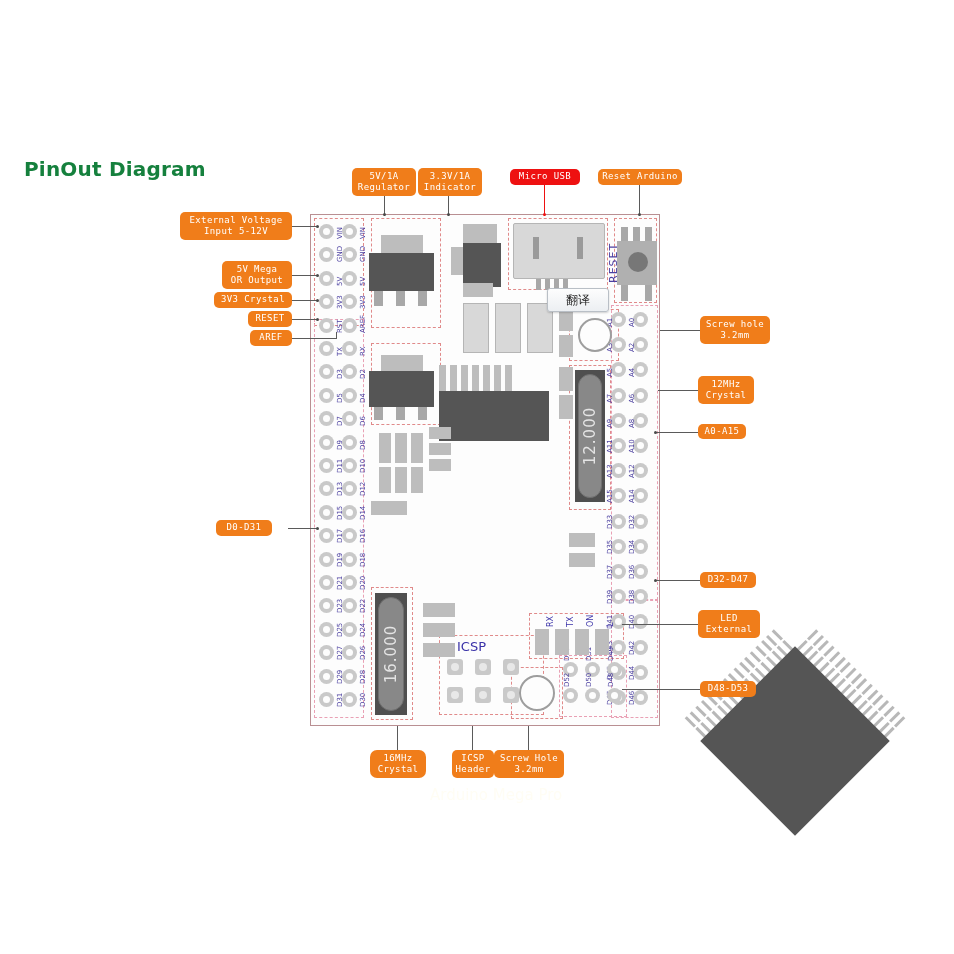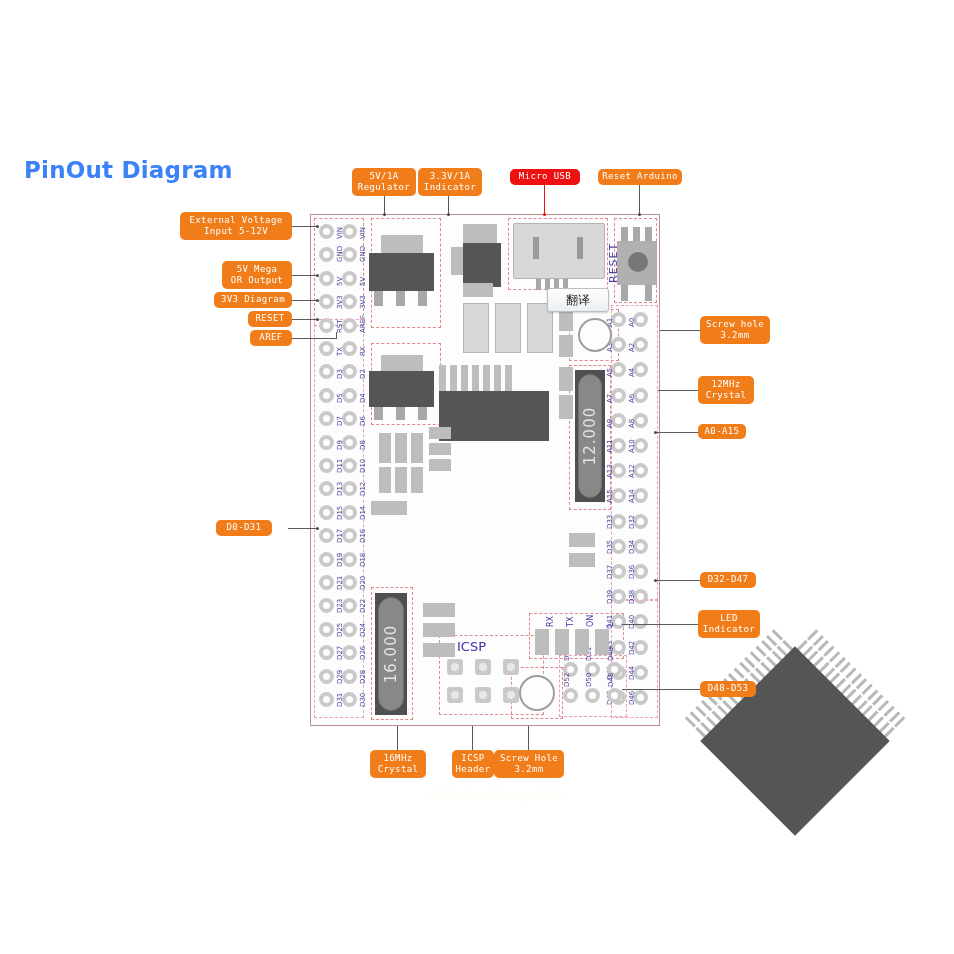--- a/index.html
+++ b/index.html
@@ -6,21 +6,21 @@
   body{
     width:954px;height:954px;background:#ffffff;position:relative;overflow:hidden;
     font-family:"DejaVu Sans Mono","Liberation Mono",monospace;
   }
   #stage{position:absolute;left:0;top:0;width:954px;height:954px;}
 
   
   .title{
     position:absolute;left:24px;top:157px;
     font-family:"DejaVu Sans","Liberation Sans",sans-serif;
-    font-size:23px;font-weight:bold;color:#3b82f6;letter-spacing:.2px;
+    font-size:20px;font-weight:bold;color:#15803d;letter-spacing:.2px;
     white-space:nowrap;
   }
 
   
   .lbl{
     position:absolute;background:#f07d1a;color:#ffffff;
     border-radius:5px;text-align:center;
     font-family:"DejaVu Sans Mono","Liberation Mono",monospace;
     font-size:9px;line-height:11.5px;letter-spacing:.4px;
     padding:3px 5px;box-sizing:border-box;white-space:pre;
@@ -473,21 +473,21 @@
   <div class="lbl" style="left:180px;top:212px;width:112px;height:28px;">External Voltage
 Input 5-12V</div>
   <div class="leader h" style="left:292px;top:226px;width:26px;"></div>
   <div class="dot" style="left:316px;top:225px;"></div>
 
   <div class="lbl" style="left:222px;top:261px;width:70px;height:28px;">5V Mega
 OR Output</div>
   <div class="leader h" style="left:292px;top:275px;width:26px;"></div>
   <div class="dot" style="left:316px;top:274px;"></div>
 
-  <div class="lbl" style="left:214px;top:292px;width:78px;height:16px;">3V3 Diagram</div>
+  <div class="lbl" style="left:214px;top:292px;width:78px;height:16px;">3V3 Crystal</div>
   <div class="leader h" style="left:292px;top:300px;width:26px;"></div>
   <div class="dot" style="left:316px;top:299px;"></div>
 
   <div class="lbl" style="left:248px;top:311px;width:44px;height:16px;">RESET</div>
   <div class="leader h" style="left:292px;top:319px;width:26px;"></div>
   <div class="dot" style="left:316px;top:318px;"></div>
 
   <div class="lbl" style="left:250px;top:330px;width:42px;height:16px;">AREF</div>
   <div class="leader h" style="left:292px;top:338px;width:44px;"></div>
   <div class="leader v" style="left:336px;top:332px;height:7px;"></div>
@@ -524,27 +524,27 @@
 
   <div class="lbl" style="left:698px;top:424px;width:48px;height:15px;">A0-A15</div>
   <div class="leader h" style="left:656px;top:432px;width:42px;"></div>
   <div class="dot" style="left:654px;top:431px;"></div>
 
   <div class="lbl" style="left:700px;top:572px;width:56px;height:16px;">D32-D47</div>
   <div class="leader h" style="left:656px;top:580px;width:44px;"></div>
   <div class="dot" style="left:654px;top:579px;"></div>
 
   <div class="lbl" style="left:698px;top:610px;width:62px;height:28px;">LED
-Indicator</div>
+External</div>
   <div class="leader h" style="left:622px;top:624px;width:76px;"></div>
 
   <div class="lbl" style="left:700px;top:681px;width:56px;height:16px;">D48-D53</div>
   <div class="leader h" style="left:622px;top:689px;width:78px;"></div>
 
-  <div class="lbl" style="left:370px;top:750px;width:56px;height:28px;">16MHz
+  <div class="lbl" style="left:370px;top:750px;width:56px;height:28px;border-radius:7px;">16MHz
 Crystal</div>
   <div class="leader v" style="left:397px;top:726px;height:24px;"></div>
 
   <div class="lbl" style="left:452px;top:750px;width:42px;height:28px;">ICSP
 Header</div>
   <div class="leader v" style="left:472px;top:726px;height:24px;"></div>
 
   <div class="lbl" style="left:494px;top:750px;width:70px;height:28px;">Screw Hole
 3.2mm</div>
   <div class="leader v" style="left:528px;top:726px;height:24px;"></div>

